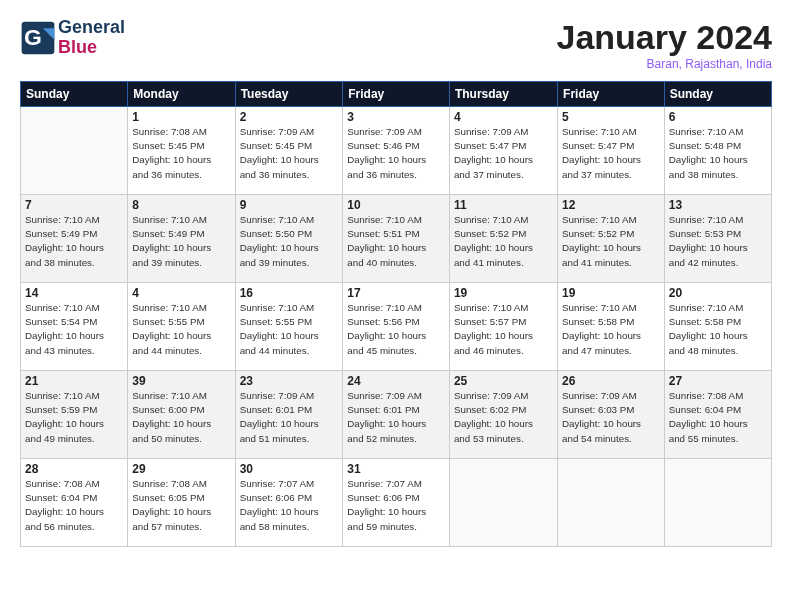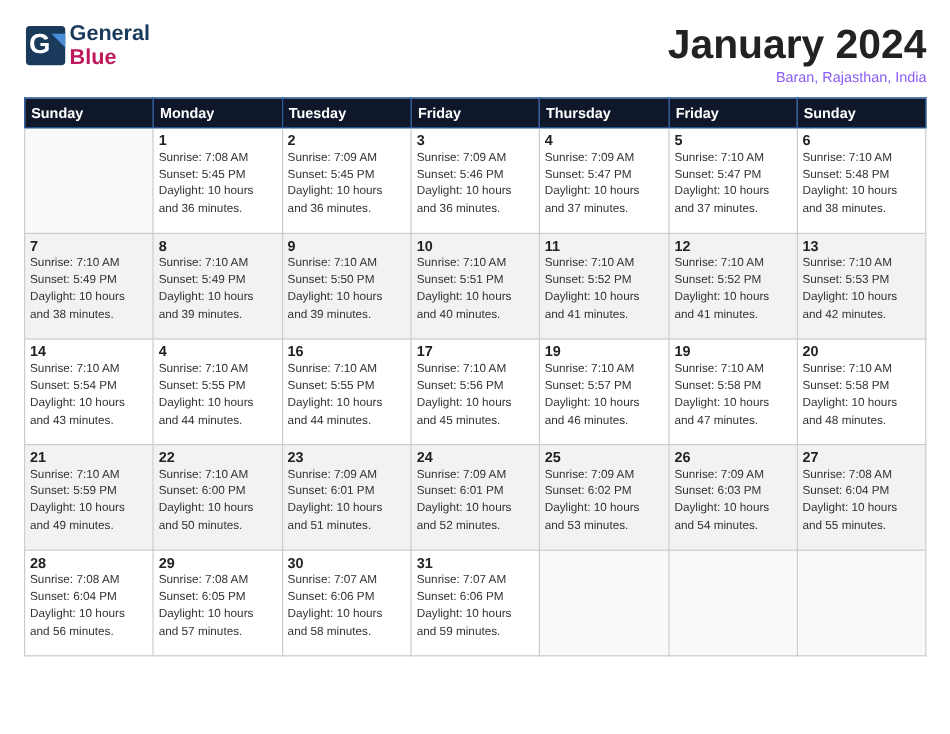--- a/index.html
+++ b/index.html
@@ -216,21 +216,21 @@
             <span class="day-num">20</span>
             <div class="day-info">Sunrise: 7:10 AM<br>Sunset: 5:58 PM<br>Daylight: 10 hours<br>and 48 minutes.</div>
           </td>
         </tr>
         <tr class="row-shade">
           <td>
             <span class="day-num">21</span>
             <div class="day-info">Sunrise: 7:10 AM<br>Sunset: 5:59 PM<br>Daylight: 10 hours<br>and 49 minutes.</div>
           </td>
           <td>
-            <span class="day-num">22</span>
+            <span class="day-num">39</span>
             <div class="day-info">Sunrise: 7:10 AM<br>Sunset: 6:00 PM<br>Daylight: 10 hours<br>and 50 minutes.</div>
           </td>
           <td>
             <span class="day-num">23</span>
             <div class="day-info">Sunrise: 7:09 AM<br>Sunset: 6:01 PM<br>Daylight: 10 hours<br>and 51 minutes.</div>
           </td>
           <td>
             <span class="day-num">24</span>
             <div class="day-info">Sunrise: 7:09 AM<br>Sunset: 6:01 PM<br>Daylight: 10 hours<br>and 52 minutes.</div>
           </td>

